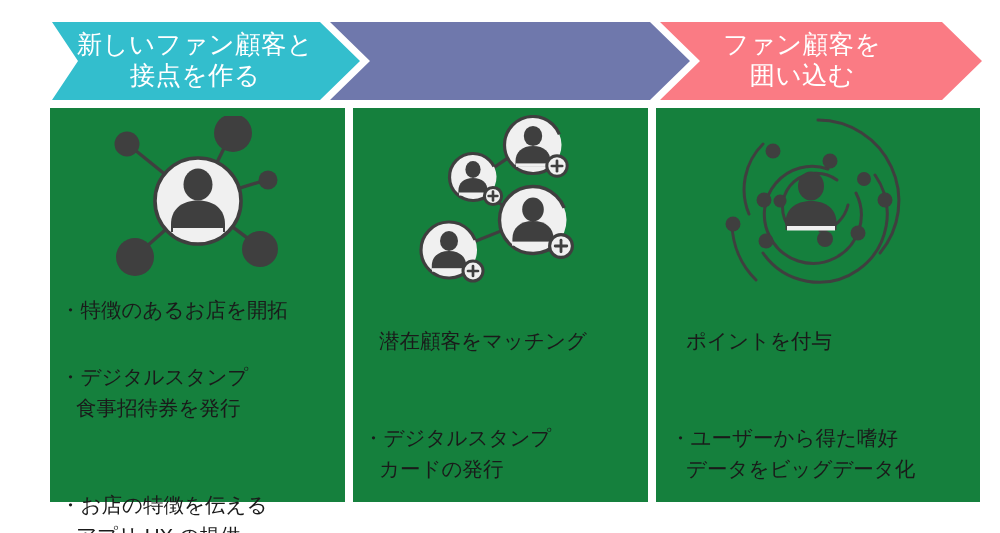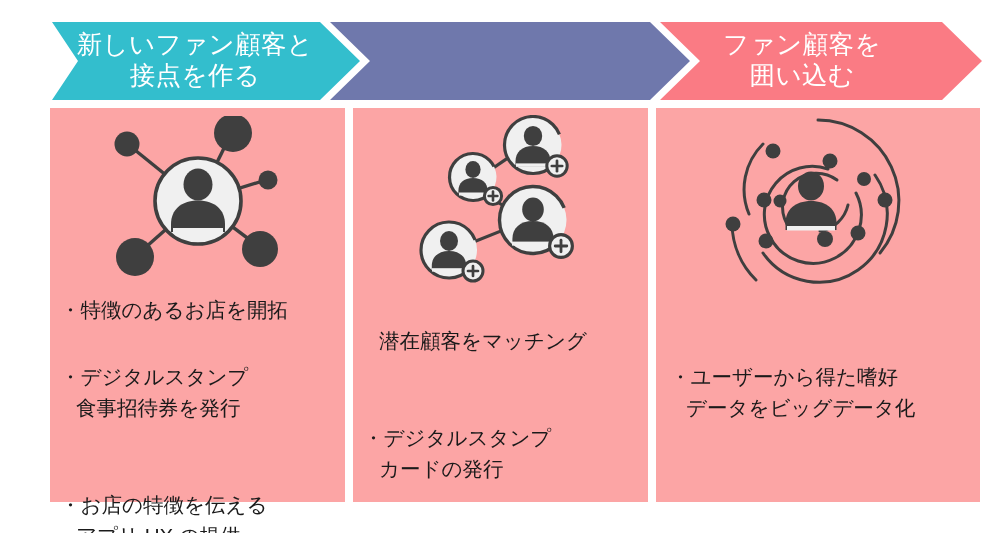--- a/index.html
+++ b/index.html
@@ -38,21 +38,21 @@
   }
   #chev-label-1 { left: 64px;  top: 29px; width: 262px; }
   #chev-label-2 { left: 372px; top: 45px; width: 300px; }
   #chev-label-3 { left: 666px; top: 29px; width: 272px; }
 
   
   .panel {
     position: absolute;
     top: 108px;
     height: 394px;
-    background: #fca5a5;
+    background: #15803d;
   }
   #panel-1 { left: 50px;  width: 295px; }
   #panel-2 { left: 353px; width: 295px; }
   #panel-3 { left: 656px; width: 324px; }
 
   .icon-wrap {
     position: absolute;
     top: 0; left: 0; right: 0;
     height: 185px;
     display: flex;
@@ -254,20 +254,21 @@
         <g fill="#3f3f3f">
           <ellipse cx="86" cy="73" rx="13" ry="14.5"></ellipse>
           <path d="M86 88 c-16 0-25.5 8.8-25.5 21.8 v7.2 h51 v-7.2 C111.5 96.8 102 88 86 88 z"></path>
           <rect x="62" y="113" width="48" height="4.5" fill="#f0f0f0"></rect>
         </g>
       </svg>
     </div>
 
     <div class="bullets">
       <span class="bullet">
+        <span class="cont">ポイントを付与</span>
       </span>
       <span class="bullet">
         <span>・ユーザーから得た嗜好</span>
         <span class="cont">データをビッグデータ化</span>
         
       </span>
     </div>
   </div>
 
 </div>

